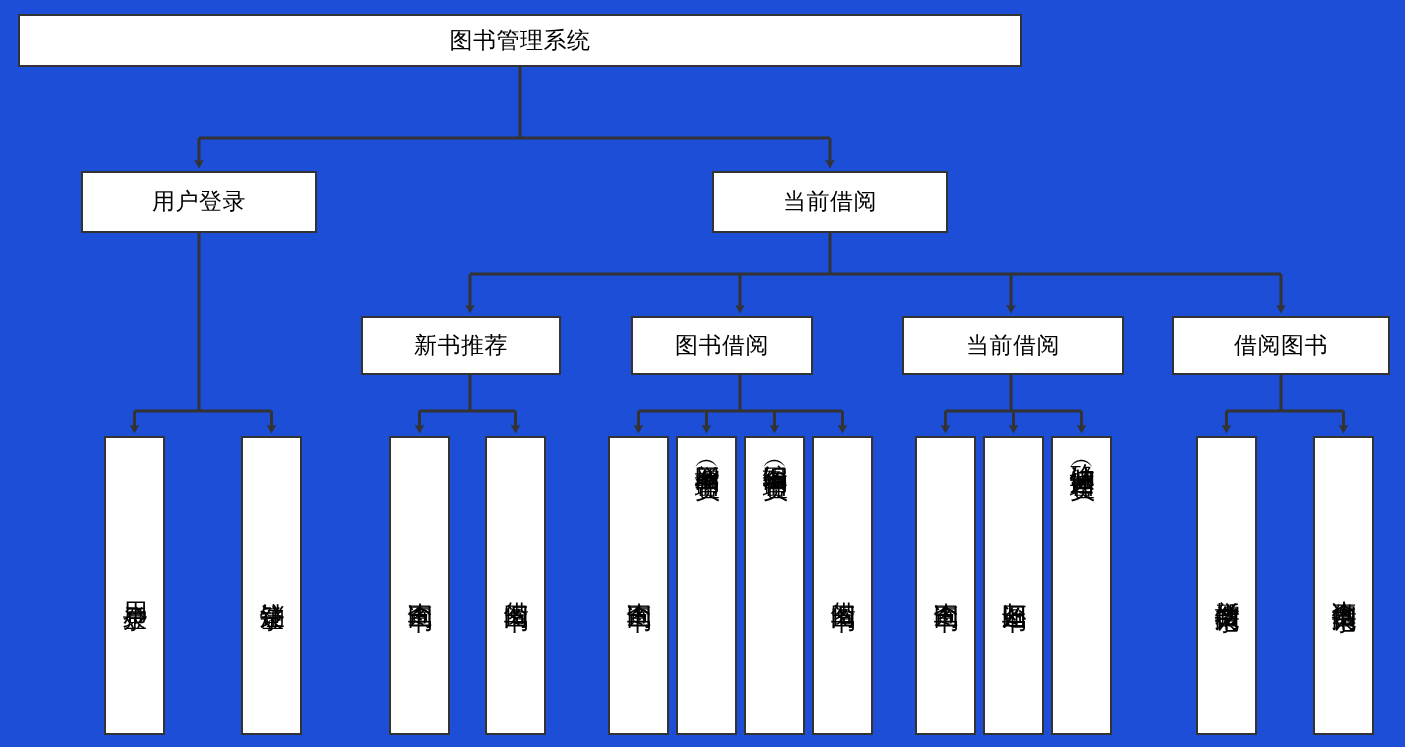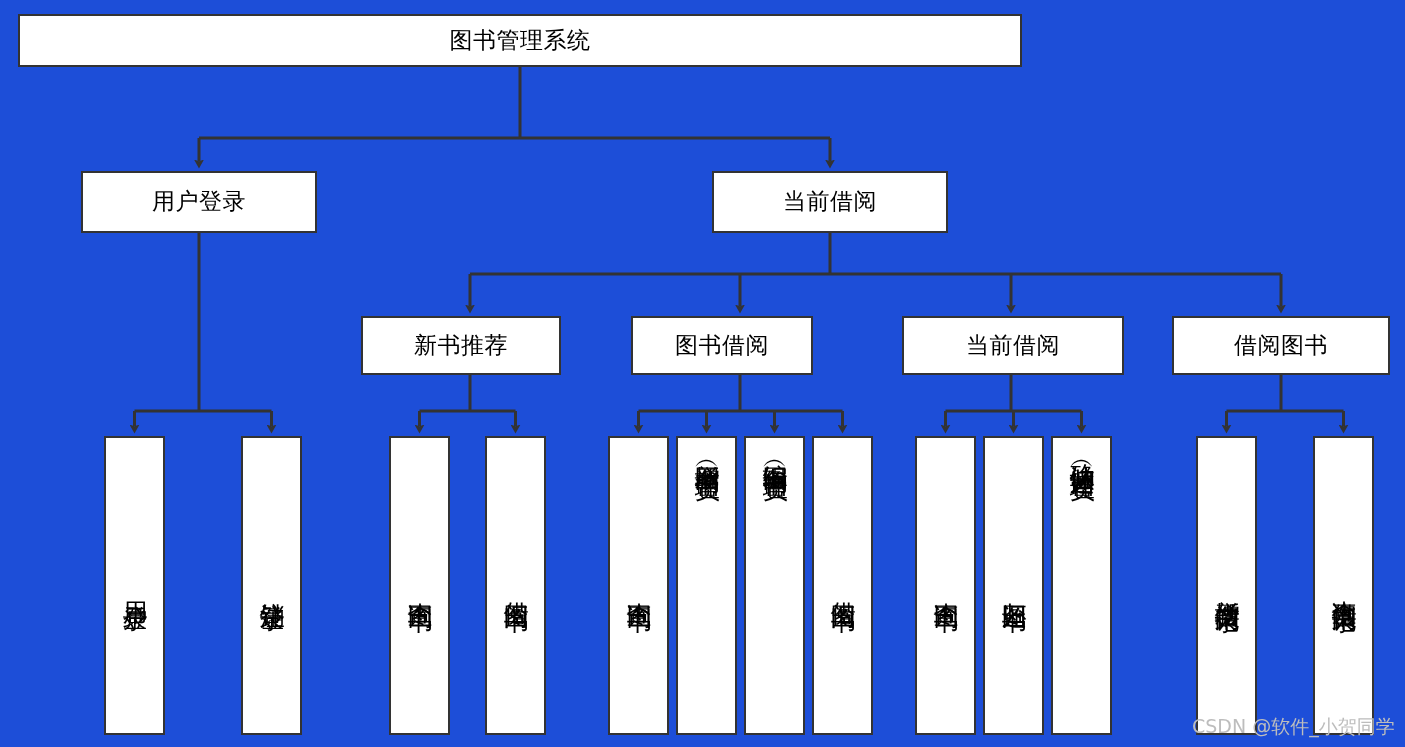--- a/index.html
+++ b/index.html
@@ -180,15 +180,14 @@
         <span class="node-label">确认归还（管理员）</span>
       </div>
       <div class="node vert" style="left: 1196px; top: 436px; width: 61px; height: 299px;">
         <span class="node-label">新增借阅记录</span>
       </div>
       <div class="node vert" style="left: 1313px; top: 436px; width: 61px; height: 299px;">
         <span class="node-label">查询借阅记录</span>
       </div>
     </div>
 
-  <div class="watermark" style="left: 1192px; top: 714px;">CSDN @软件_小贺同学</div>
 
 </div>
 
 </body></html>

